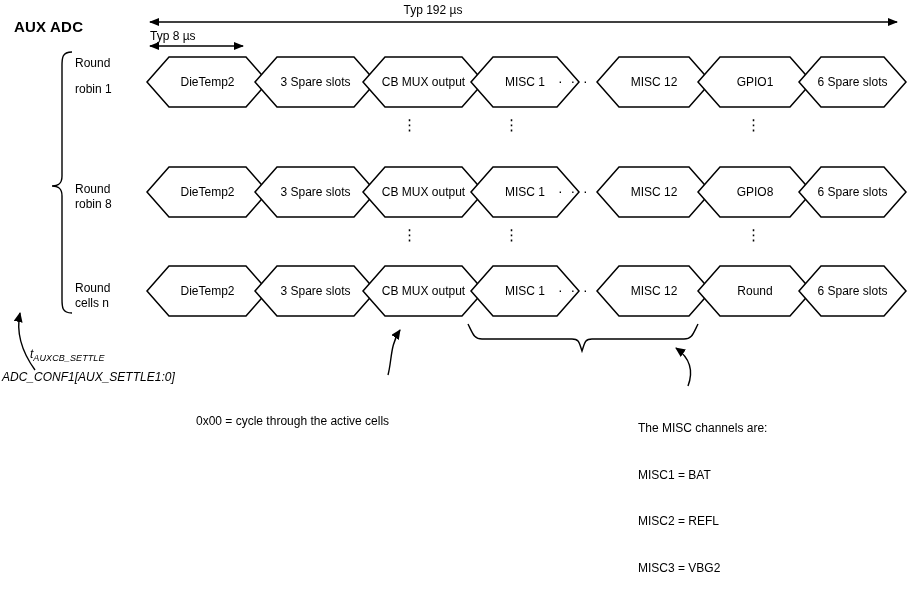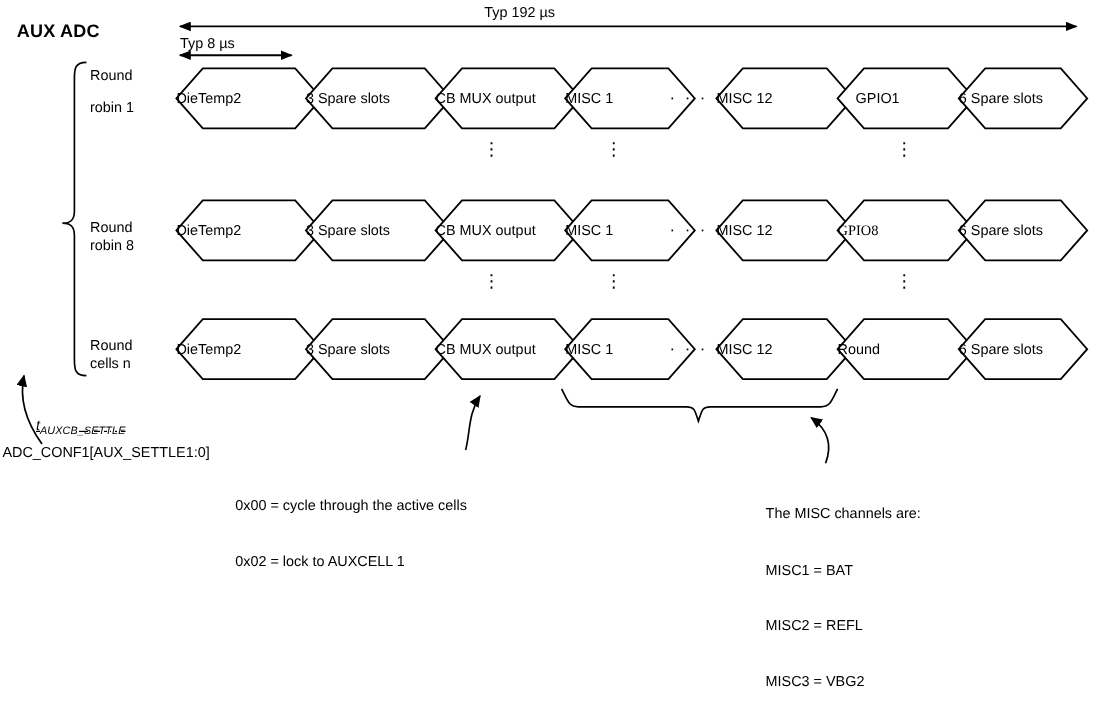--- a/index.html
+++ b/index.html
@@ -39,34 +39,35 @@
     font-size: 12px;
   }
   .t-row-label {
     font-size: 12px;
     text-align: left;
   }
   .t-note {
     font-size: 12px;
   }
   .t-ital {
+    font-style: italic;
   }
   .t-sub-wrap {
     font-size: 12px;
     font-style: italic;
-    text-decoration: underline;
   }
   .t-sub-wrap sub {
     font-size: 9px;
     font-style: italic;
     letter-spacing: 0.1px;
   }
   .hex-label {
     position: absolute;
     font-size: 12px;
+    text-align: center;
     white-space: pre;
     font-family: "Liberation Sans", sans-serif;
   }
   .ell-h {
     position: absolute;
     font-size: 14px;
     letter-spacing: 2px;
     white-space: pre;
   }
   .list-block {
@@ -171,30 +172,30 @@
 
   <div class="txt t-row-label" style="left:75px; top:281px;">Round</div>
   <div class="txt t-row-label" style="left:75px; top:296px;">cells n</div>
 
   <div class="hex-label" style="left:147px; top:75px; width:121px;">DieTemp2</div>
   <div class="hex-label" style="left:255px; top:75px; width:121px;">3 Spare slots</div>
   <div class="hex-label" style="left:363px; top:75px; width:121px;">CB MUX output</div>
   <div class="hex-label" style="left:471px; top:75px; width:108px;">MISC 1</div>
   <div class="ell-h" style="left:558px; top:73px;">· · ·</div>
   <div class="hex-label" style="left:597px; top:75px; width:114px;">MISC 12</div>
-  <div class="hex-label" style="left:713px; top:75px; width:114px;">GPIO1</div>
+  <div class="hex-label" style="left:698px; top:75px; width:114px;">GPIO1</div>
   <div class="hex-label" style="left:799px; top:75px; width:107px;">6 Spare slots</div>
 
   <div class="hex-label" style="left:147px; top:185px; width:121px;">DieTemp2</div>
   <div class="hex-label" style="left:255px; top:185px; width:121px;">3 Spare slots</div>
   <div class="hex-label" style="left:363px; top:185px; width:121px;">CB MUX output</div>
   <div class="hex-label" style="left:471px; top:185px; width:108px;">MISC 1</div>
   <div class="ell-h" style="left:558px; top:183px;">· · ·</div>
   <div class="hex-label" style="left:597px; top:185px; width:114px;">MISC 12</div>
-  <div class="hex-label" style="left:698px; top:185px; width:114px;font-family:Liberation Serif, serif;">GPIO8</div>
+  <div class="hex-label" style="left:698px; top:185px; width:114px;">GPIO8</div>
   <div class="hex-label" style="left:799px; top:185px; width:107px;">6 Spare slots</div>
 
   <div class="hex-label" style="left:147px; top:284px; width:121px;">DieTemp2</div>
   <div class="hex-label" style="left:255px; top:284px; width:121px;">3 Spare slots</div>
   <div class="hex-label" style="left:363px; top:284px; width:121px;">CB MUX output</div>
   <div class="hex-label" style="left:471px; top:284px; width:108px;">MISC 1</div>
   <div class="ell-h" style="left:558px; top:282px;">· · ·</div>
   <div class="hex-label" style="left:597px; top:284px; width:114px;">MISC 12</div>
   <div class="hex-label" style="left:698px; top:284px; width:114px;">Round</div>
   <div class="hex-label" style="left:799px; top:284px; width:107px;">6 Spare slots</div>
@@ -206,21 +207,20 @@
   <div class="txt" style="left:402px; top:226px; font-size:15px;">⋮</div>
   <div class="txt" style="left:504px; top:226px; font-size:15px;">⋮</div>
   <div class="txt" style="left:746px; top:226px; font-size:15px;">⋮</div>
 
   <div class="txt t-sub-wrap" style="left:30px; top:347px;"><span>t</span><sub>AUXCB_SETTLE</sub></div>
 
   <div class="txt t-note t-ital" style="left:2px; top:370px;">ADC_CONF1[AUX_SETTLE1:0]</div>
 
   <div class="list-block" style="left:196px; top:383px;">
     <div>0x00 = cycle through the active cells</div>
-    <div>0x02 = lock to AUXCELL 1</div>
     
     
     
   </div>
 
   <div class="list-block" style="left:638px; top:390px;">
     <div>The MISC channels are:</div>
     <div>MISC1 = BAT</div>
     <div>MISC2 = REFL</div>
     <div>MISC3 = VBG2</div>

